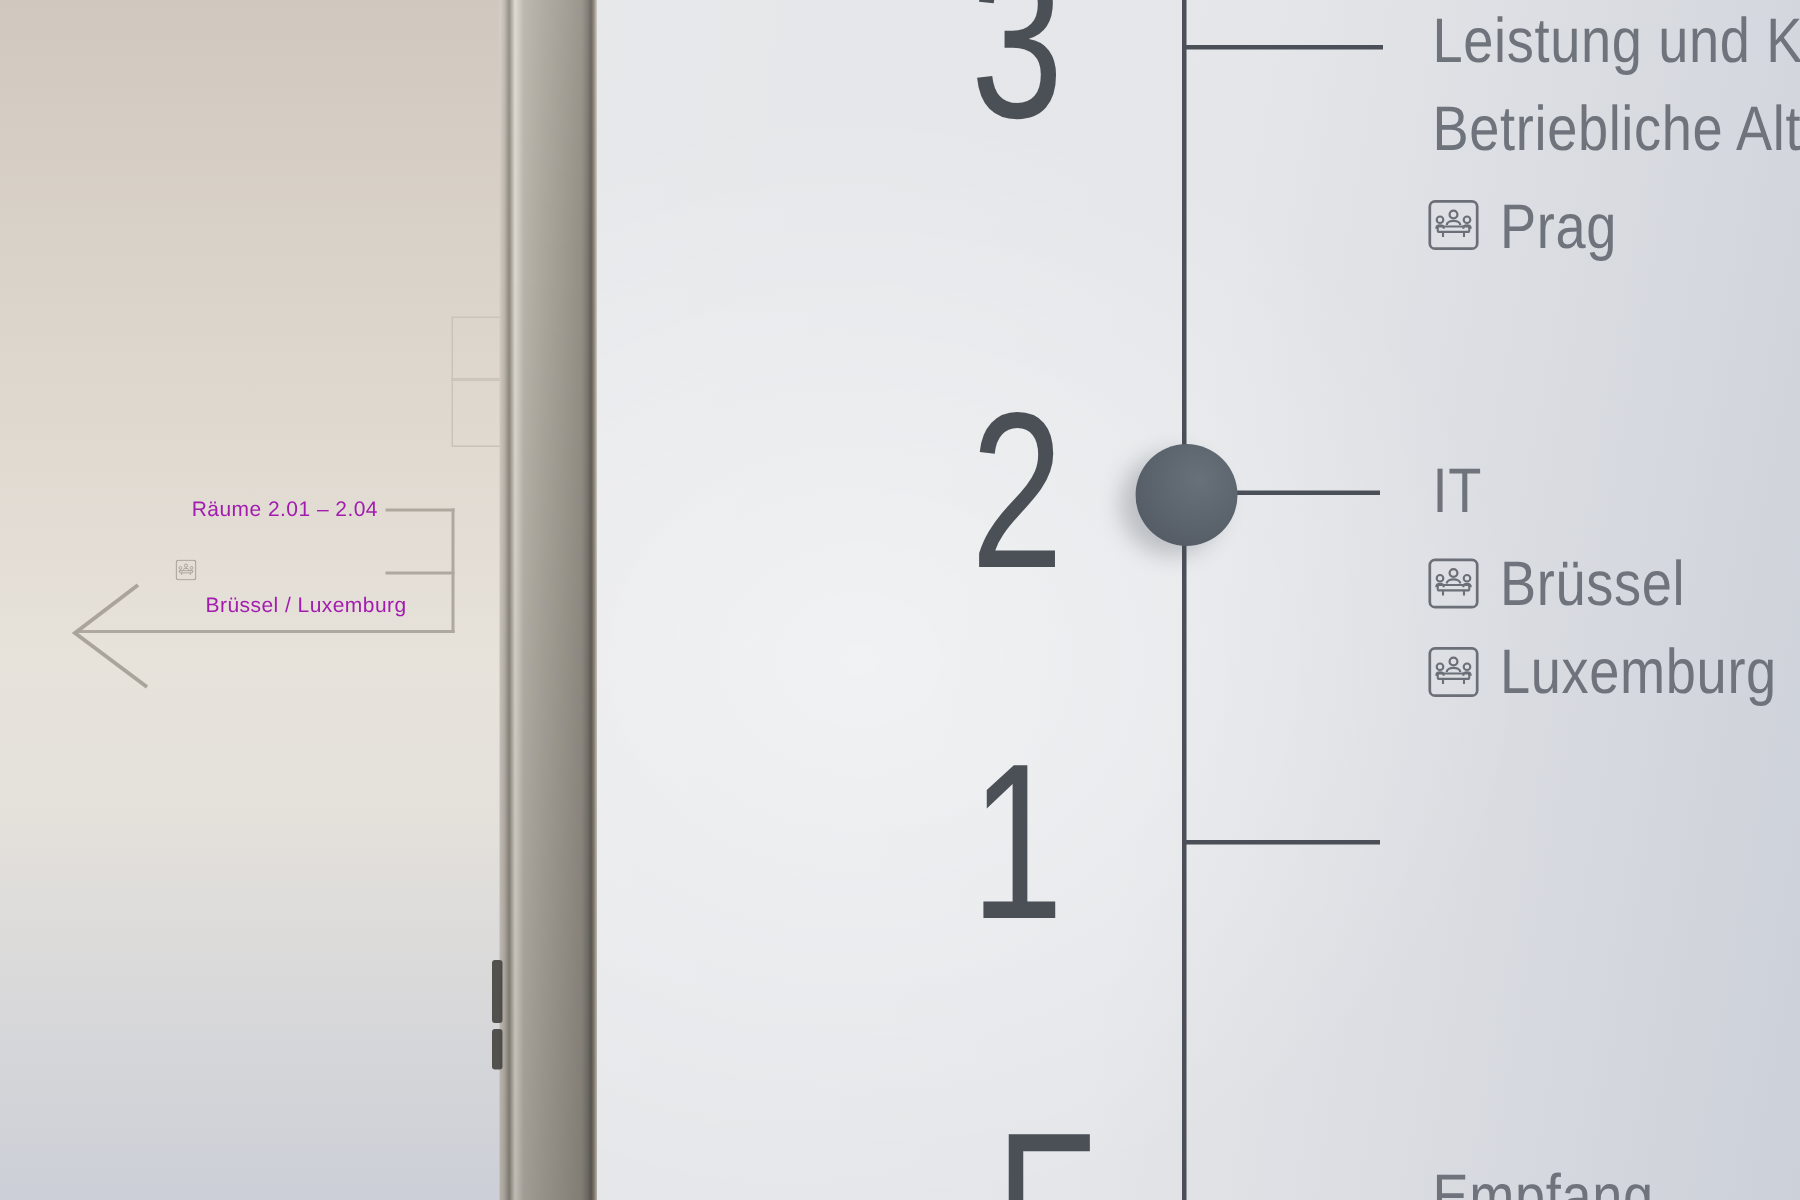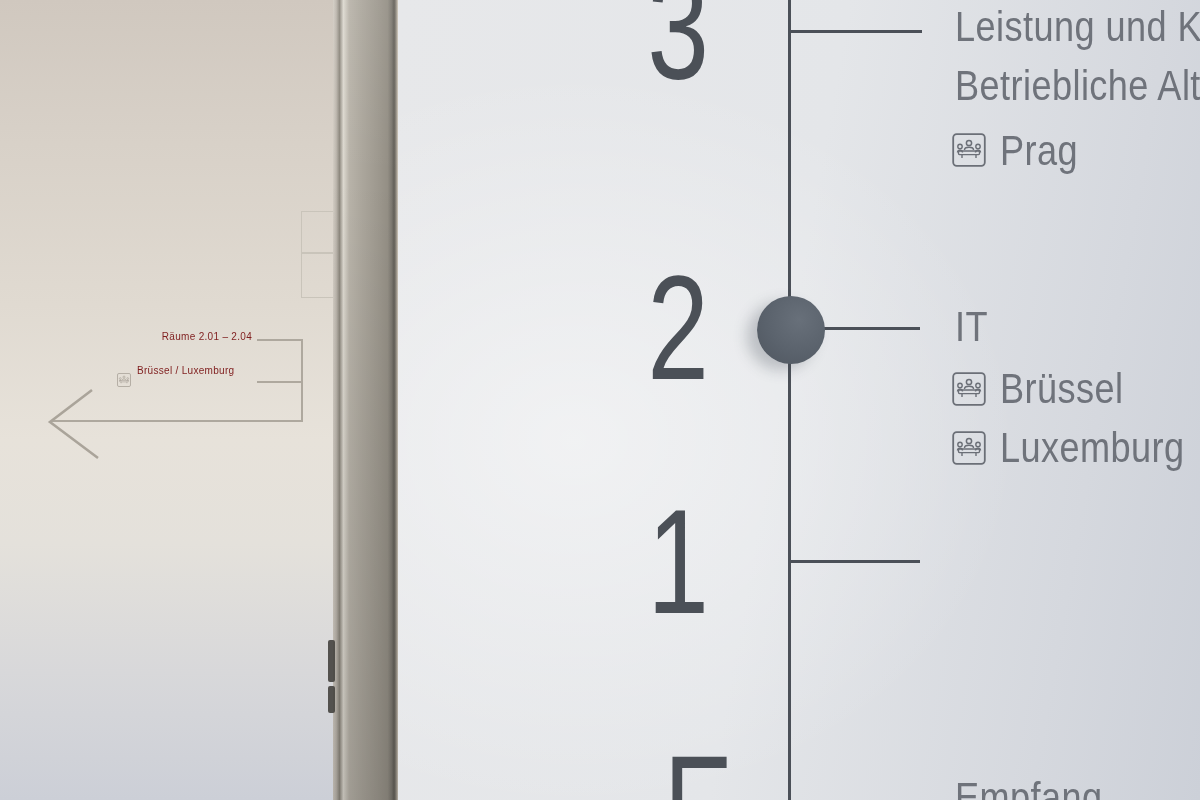--- a/index.html
+++ b/index.html
@@ -39,25 +39,25 @@
   .ls-rect{position:absolute;border:1.5px solid #c9c4ba;}
   .ls-rect1{left:301px;top:211px;width:38px;height:41px;}
   .ls-rect2{left:301px;top:252px;width:38px;height:44px;}
   .ls-line{position:absolute;background:#aea89e;}
   .ls-branch1{left:257px;top:339px;width:46px;height:2px;}
   .ls-branch2{left:257px;top:381px;width:46px;height:2px;}
   .ls-vert{left:301px;top:339px;width:2px;height:83px;}
   .ls-main{left:52px;top:420px;width:251px;height:2px;}
   .ls-arrow{position:absolute;left:38px;top:378px;width:72px;height:84px;color:#aaa49a;}
   .ls-label{
-    position:absolute;font-size:10px;line-height:1;color:#7f1d1d;
+    position:absolute;font-size:14px;line-height:1;color:#a21caf;
     letter-spacing:.3px;white-space:nowrap;
   }
   .ls-rooms{left:100px;top:332px;width:152px;text-align:right;}
-  .ls-dest{left:137px;top:366px;}
+  .ls-dest{left:137px;top:396px;}
   .ls-icon{position:absolute;left:117px;top:373px;width:14px;height:14px;color:#a49e94;}
   
   .dir-vline{position:absolute;left:788px;top:0;width:3px;height:800px;background:#4b5058;}
   .tick{position:absolute;height:3px;background:#4b5058;}
   .tick3{left:789px;top:30px;width:133px;}
   .tick2{left:791px;top:327px;width:129px;}
   .tick1{left:789px;top:560px;width:131px;}
   .marker{
     position:absolute;left:757px;top:296px;width:68px;height:68px;border-radius:50%;
     background:radial-gradient(circle at 62% 35%, #68707a 0%, #5a626c 55%, #4f565f 100%);

